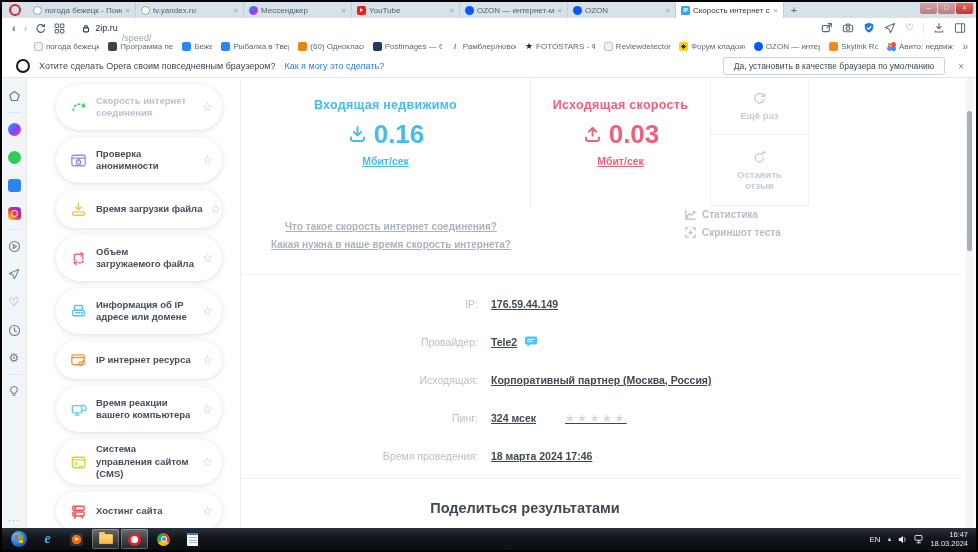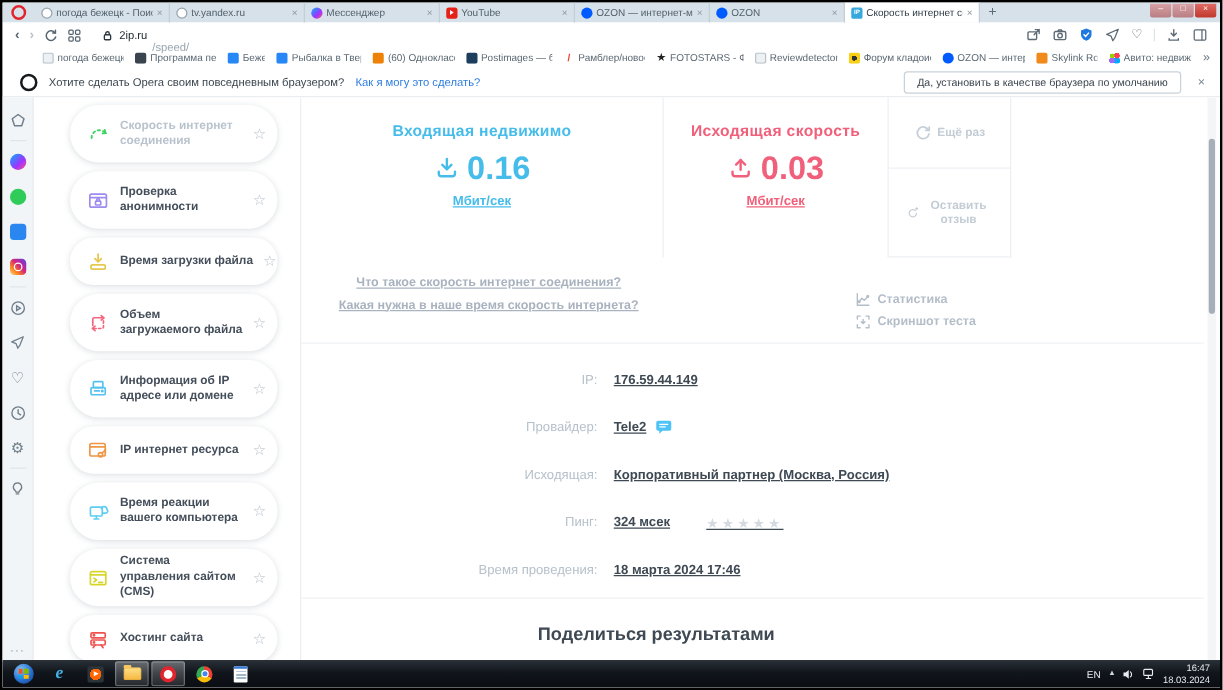--- a/index.html
+++ b/index.html
@@ -101,29 +101,29 @@
   .sp-title.blue{color:#45bce9;}
   .sp-title.pink{color:#f0607a;}
   .sp-valrow{margin-top:9px;display:flex;align-items:center;justify-content:center;gap:6px;}
   .sp-num{font-size:26px;font-weight:bold;line-height:1;}
   .sp-num.blue{color:#45bce9;}
   .sp-num.pink{color:#f0607a;}
   .sp-unit{display:inline-block;margin-top:8px;font-size:10.5px;font-weight:bold;text-decoration:underline;}
   .sp-unit.blue{color:#45bce9;}
   .sp-unit.pink{color:#f0607a;}
   .sc-actions{width:97px;border-right:1px solid #edf0f3;border-bottom:1px solid #edf0f3;display:flex;flex-direction:column;}
-  .action{display:flex;flex-direction:row;align-items:center;justify-content:center;gap:4px;
+  .action{display:flex;flex-direction:column;align-items:center;justify-content:center;gap:4px;
      color:#c3ccd5;font-size:9.5px;font-weight:bold;text-align:center;padding:0 14px;}
   .action.retry{flex:0 0 56px;}
   .action.feedback{flex:1;border-top:1px solid #edf0f3;}
   .links-row{position:absolute;top:128px;left:0;right:0;height:68px;}
   .q-links{position:absolute;left:10px;top:12px;width:280px;text-align:center;font-size:10px;font-weight:bold;
      color:#a9b3bf;line-height:1.75;}
   .q-links span{text-decoration:underline;display:block;}
-  .result-links{position:absolute;left:443px;top:27px;display:flex;flex-direction:column;gap:5px;
+  .result-links{position:absolute;left:443px;top:2px;display:flex;flex-direction:column;gap:5px;
      font-size:10px;font-weight:bold;color:#b4bec9;}
   .rlink{display:flex;align-items:center;gap:5px;}
   .details{position:absolute;top:196px;left:0;right:0;border-top:1px solid #f0f2f5;padding-top:10px;}
   .drow{display:flex;align-items:center;height:38px;}
   .dlabel{width:250px;text-align:right;font-size:10.5px;color:#b7c1ca;padding-right:13px;box-sizing:border-box;flex:none;}
   .dvalue{font-size:10.5px;font-weight:bold;color:#3e4954;display:flex;align-items:center;gap:7px;text-decoration:underline;}
   .ping-stars{color:#d4dae0;font-size:11px;letter-spacing:2.5px;margin-left:22px;font-weight:normal;}
   .share-row{position:absolute;top:400px;left:0;right:0;border-top:1px solid #eef1f4;padding-top:21px;}
   .share-title{width:568px;text-align:center;font-size:14.5px;font-weight:bold;color:#3e4954;}
   .scrollbar{position:absolute;right:3px;top:0;bottom:0;width:7px;background:#f3f5f6;}

